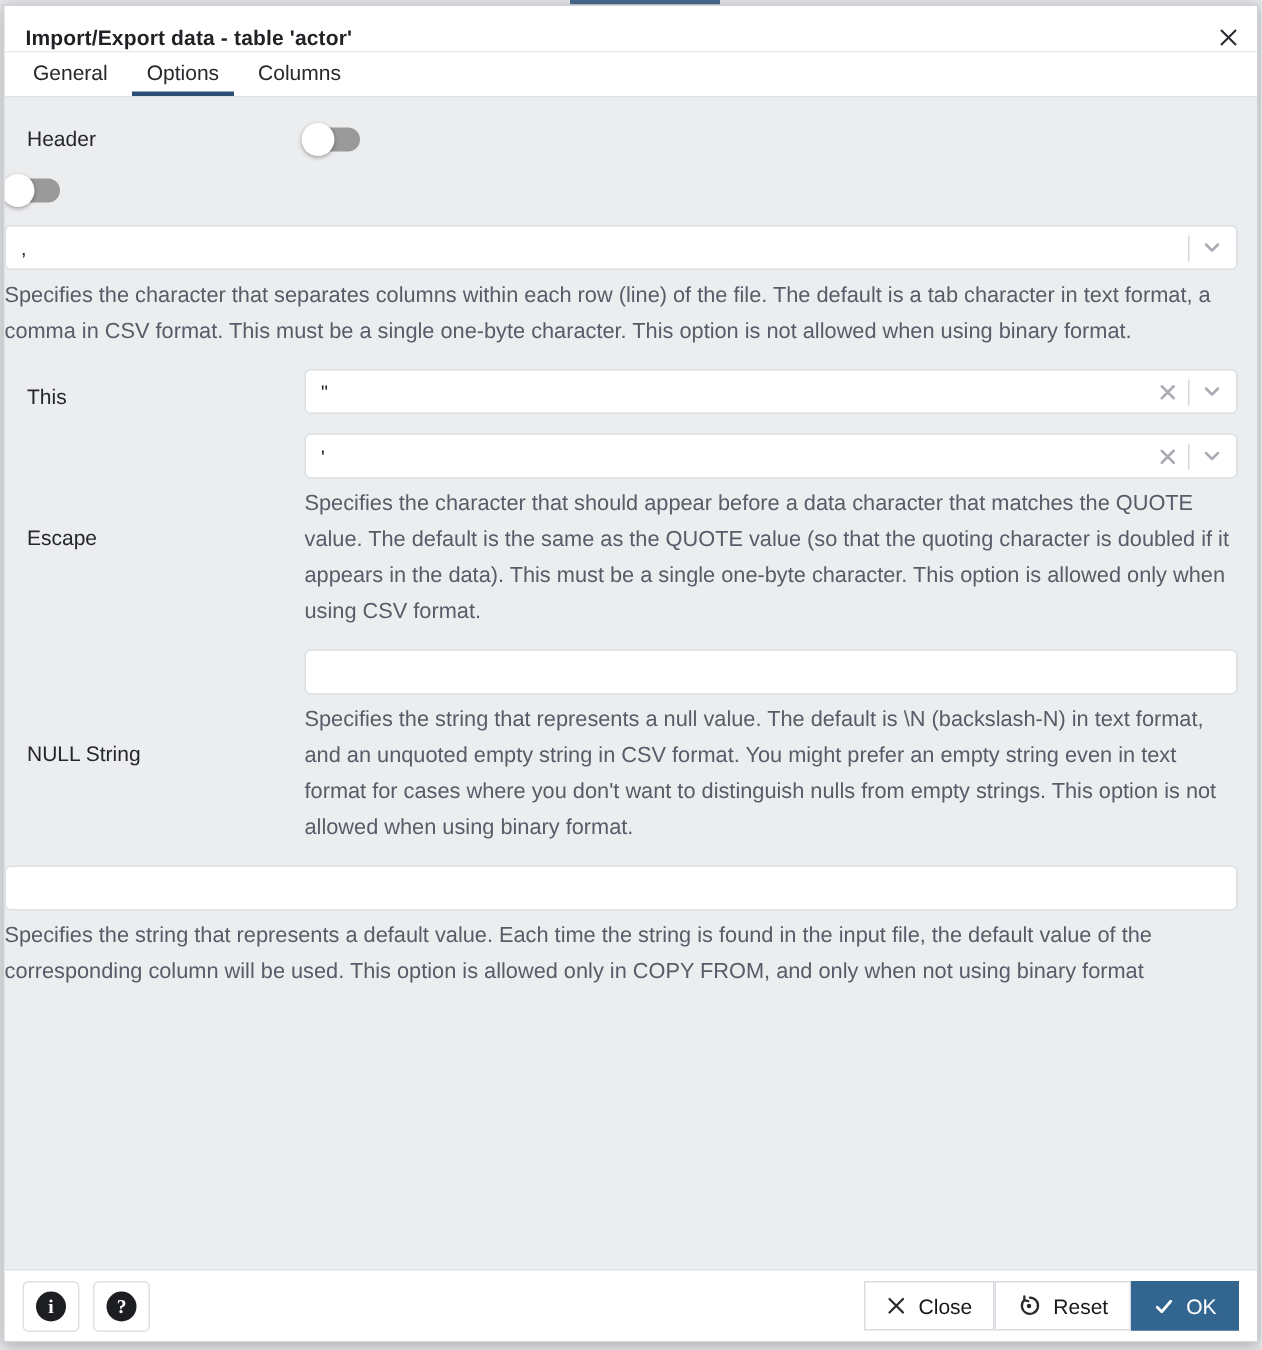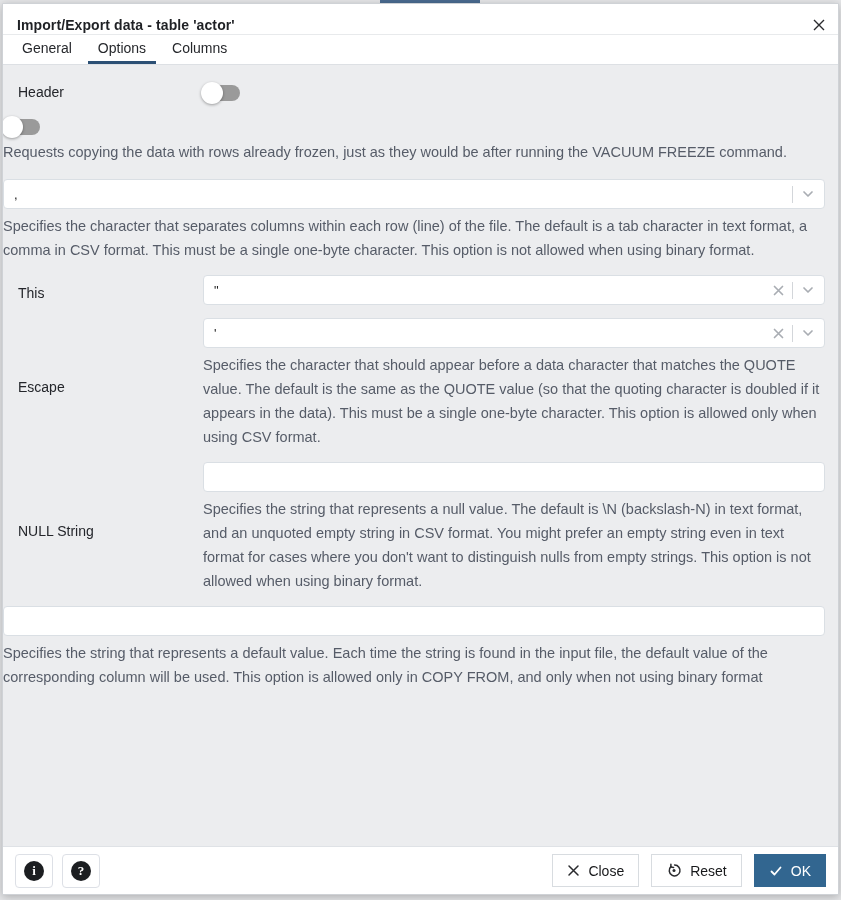--- a/index.html
+++ b/index.html
@@ -89,21 +89,21 @@
   }
   .circle-glyph{
     width:20px;height:20px;border-radius:50%;background:#1c1e21;color:#fff;
     font-size:13px;font-weight:bold;display:flex;align-items:center;justify-content:center;
     font-family:"Liberation Serif","DejaVu Serif",serif;line-height:1;
   }
   .footer-spacer{flex:1;}
   .btn{
     height:33px;display:inline-flex;align-items:center;gap:8px;
     border:1px solid #d8dce0;border-radius:0;background:#fff;color:#17181a;
-    font-size:14px;padding:0 14px;cursor:pointer;margin-left:12px;
+    font-size:14px;padding:0 14px;cursor:pointer;margin-left:0;
     font-family:"Liberation Sans","DejaVu Sans",sans-serif;
   }
   .btn.primary{background:var(--accent);border-color:var(--accent);color:#fff;}
 </style>
 </head>
 <body>
 
 <div class="bg-accent-bar"></div>
 
 <div class="dialog">
@@ -135,21 +135,20 @@
           </div>
       </div>
     </div>
     <div class="row-gap"></div>
 
     <div class="form-row row-toggle">
       <div class="col-control">
         <div class="toggle">
             <div class="knob"></div>
           </div>
-        <div class="help-text">Requests copying the data with rows already frozen, just as they would be after running the VACUUM FREEZE command.</div>
       </div>
     </div>
     <div class="row-gap"></div>
 
     <div class="form-row">
       <div class="col-control">
         <div class="input-wrap combo">
           <input class="text-input" type="text" value="," style="">
           <div class="combo-adornments">
             <span class="adorn-sep"></span>

